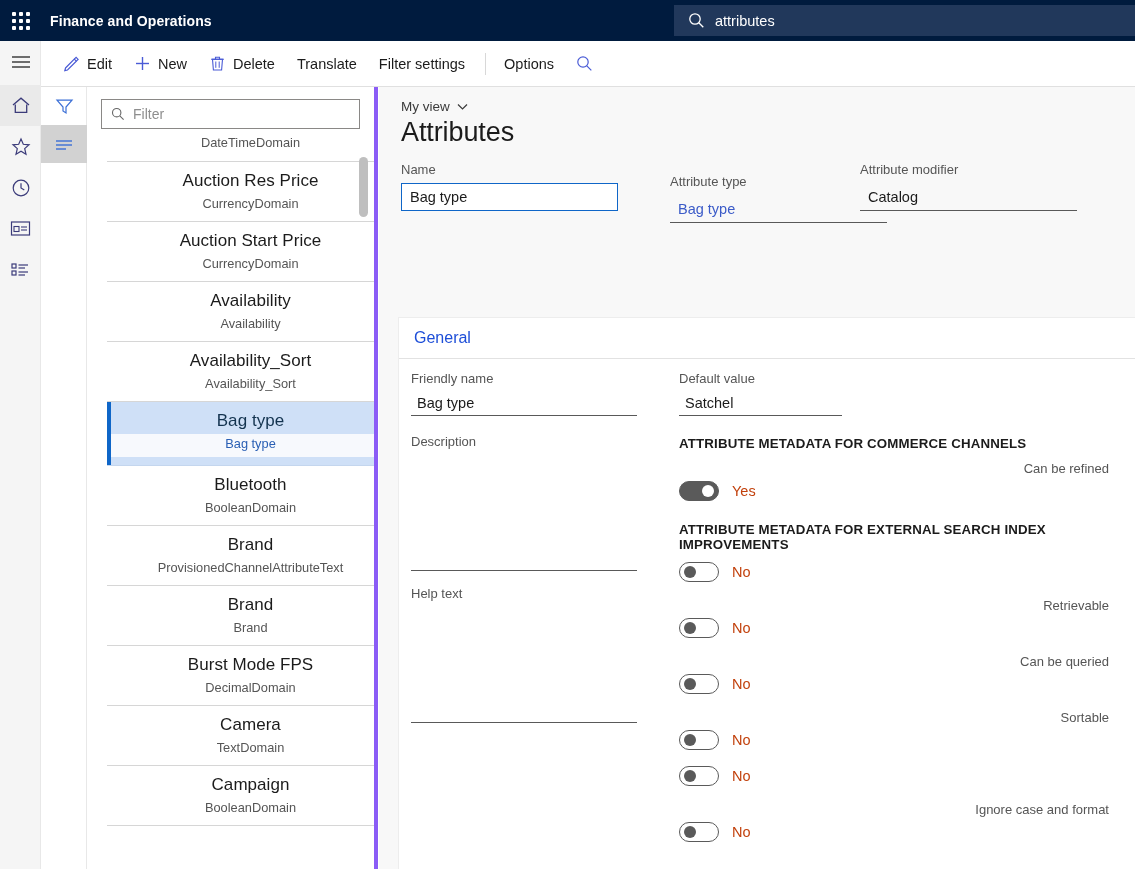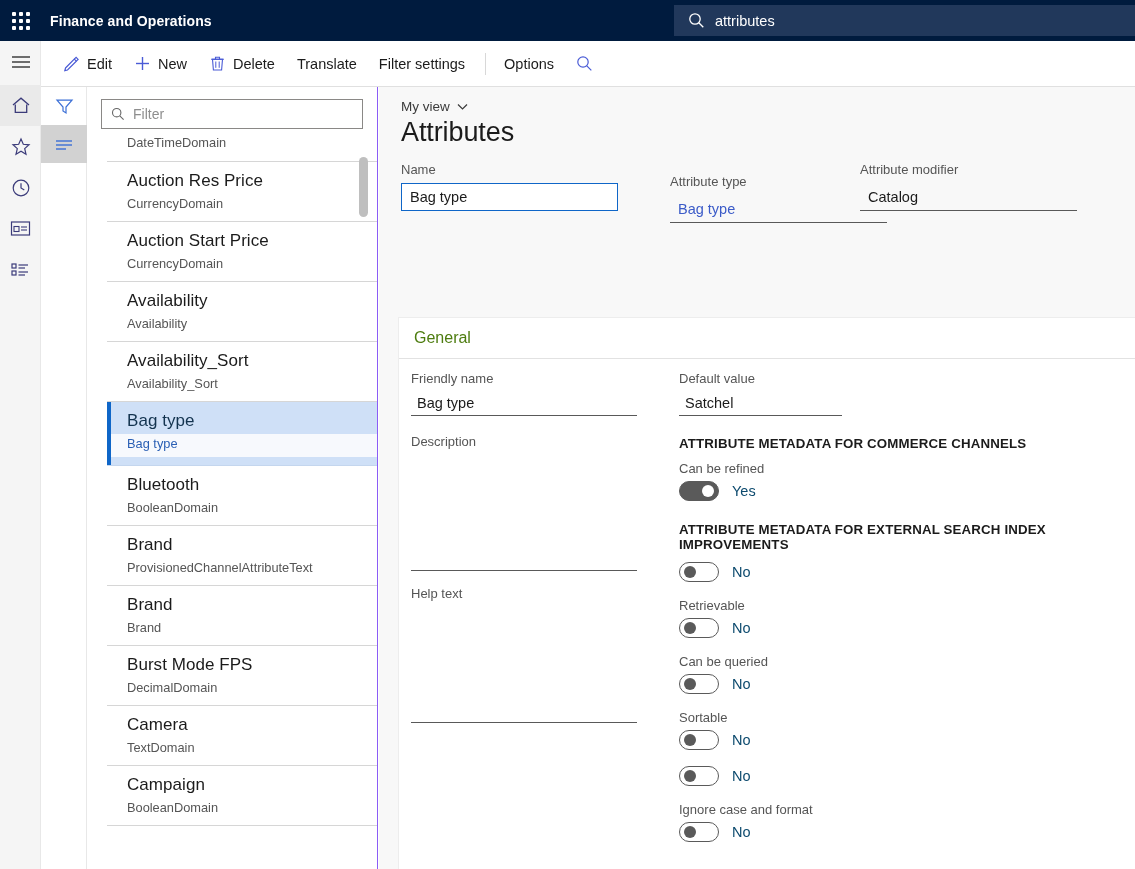--- a/index.html
+++ b/index.html
@@ -75,22 +75,23 @@
   }
   .fcol-btn {
     width: 46px; height: 38px; display: flex; align-items: center; justify-content: center;
     cursor: pointer;
   }
   .fcol-btn.sel { background: #D2D2D2; }
 
   
   .listpane {
     position: absolute; top: 87px; left: 87px; width: 291px; height: 782px;
-    background: #ffffff; border-right: 1px solid #8b5cf6;
+    background: #ffffff; border-right: 4px solid #8b5cf6;
     overflow: hidden;
+    text-align: center;
   }
   .filterbox {
     margin: 12px 14px 0 14px; height: 30px;
     border: 1px solid #8A8886; background: #ffffff;
     display: flex; align-items: center; padding: 0 9px; cursor: text;
   }
   .filterbox .mag { margin-right: 8px; display: flex; }
   .filterbox span { color: #8E8E8E; font-size: 14px; }
 
   .list { margin-top: 4px; }
@@ -150,21 +151,21 @@
   }
   .inp-underline.link { color: #3B5BC8; }
 
   .card {
     position: absolute; left: 19px; top: 230px; width: 737px; height: 640px;
     background: #ffffff; border: 1px solid #EDEDED;
     border-right: none;
   }
   .card-hd {
     height: 41px; display: flex; align-items: center; padding-left: 15px;
-    border-bottom: 1px solid #E2E2E2; font-size: 16px; color: #4d7c0f;
+    border-bottom: 1px solid #E2E2E2; font-size: 16px; color: #1d4ed8;
   }
   .card-body { position: relative; padding: 0; }
 
   .colL { position: absolute; left: 12px; top: 12px; width: 226px; }
   .colR { position: absolute; left: 280px; top: 12px; width: 430px; }
 
   .f2 { margin-bottom: 0; }
   .f2 .lbl { font-size: 13px; color: #555555; display: block; margin-bottom: 4px; }
   .f2 .val {
     height: 26px; border-bottom: 1px solid #595959;
@@ -173,33 +174,33 @@
   }
   .f2 .area {
     height: 118px; border-bottom: 1px solid #595959;
     padding: 0 6px; font-size: 14.5px; color: #1B1B1B;
   }
 
   .sect-hd {
     font-size: 13.3px; font-weight: bold; color: #1B1B1B;
     letter-spacing: 0.15px; margin: 0 0 10px 0;
   }
-  .tgrow { margin-bottom: 16px; }
+  .tgrow { margin-bottom: 16px; text-align: right; }
   .tgrow .lbl { font-size: 13px; color: #555555; display: block; margin-bottom: 5px; }
   .tgline { display: flex; align-items: center; }
   .toggle {
     width: 40px; height: 20px; border-radius: 10px; position: relative;
     cursor: pointer; flex: none;
   }
   .toggle.on { background: #5A5A5A; border: 1px solid #5A5A5A; }
   .toggle.off { background: #ffffff; border: 1px solid #5A5A5A; }
   .toggle .knob { position: absolute; top: 3px; width: 12px; height: 12px; border-radius: 50%; }
   .toggle.on .knob { right: 4px; background: #ffffff; }
   .toggle.off .knob { left: 4px; background: #5A5A5A; }
-  .tgtext { margin-left: 13px; font-size: 14.5px; color: #0c4a6e; }
+  .tgtext { margin-left: 13px; font-size: 14.5px; color: #c2410c; }
 </style>
 </head>
 <body>
 
 <div class="topbar">
   <div class="waffle">
     <div class="waffle-grid">
       <i></i>
         <i></i>
         <i></i>

